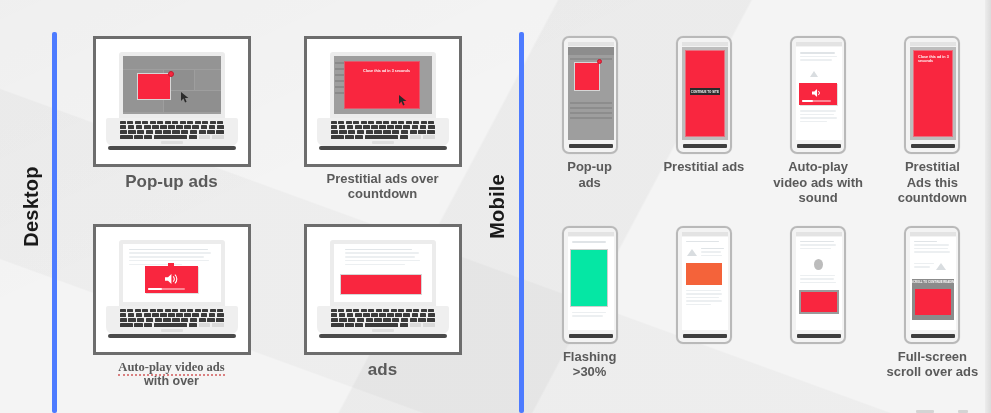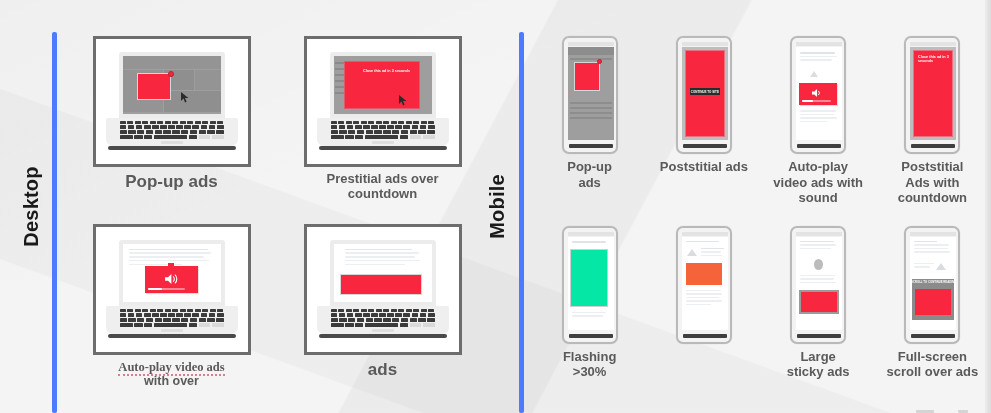--- a/index.html
+++ b/index.html
@@ -574,21 +574,21 @@
           <div class="pbar"></div>
           <div class="pscreen" style="background:#bdbdbd">
             <div class="redbox" style="left:3px; top:3px; width:40px; height:87px; border-color:#e8707f;"></div>
             <div class="darkbar" style="left:8px; top:41px; width:30px; height:7px;">
               <span>CONTINUE TO SITE</span>
             </div>
           </div>
           <div class="phome"></div>
         </div>
         <div class="cap cap-mob">
-          <div>Poststitial ads</div>
+          <div>Prestitial ads</div>
         </div>
       </div>
 
       <div class="cell">
         <div class="phone">
           <div class="pbar"></div>
           <div class="pscreen">
             <div class="plines" style="top:5px">
               <i class="dk" style="width:92%"></i>
                 <i style="width:96%"></i>
@@ -624,22 +624,22 @@
         <div class="phone">
           <div class="pbar"></div>
           <div class="pscreen" style="background:#bdbdbd">
             <div class="redbox" style="left:3px; top:3px; width:40px; height:87px; border-color:#e8707f;">
               <div class="microtext" style="left:4px; top:4px; width:94px; white-space:normal;">Close this ad in 3 seconds</div>
             </div>
           </div>
           <div class="phome"></div>
         </div>
         <div class="cap cap-mob">
-          <div>Poststitial</div>
-          <div>Ads with</div>
+          <div>Prestitial</div>
+          <div>Ads this</div>
           <div>countdown</div>
         </div>
       </div>
 
       <div class="cell">
         <div class="phone">
           <div class="pbar"></div>
           <div class="pscreen">
             <div class="plines" style="top:4px">
               <i class="dk" style="width:90%;height:2.5px"></i>
@@ -695,24 +695,20 @@
             </div>
             <div class="pcircle" style="left:18px;top:22px;"></div>
             <div class="plines" style="top:38px">
               <i style="width:92%"></i>
                 <i style="width:88%"></i>
                 <i style="width:94%"></i>
             </div>
             <div class="redbox" style="left:3px; top:53px; width:40px; height:24px; border:2px solid #9b9b9b;"></div>
           </div>
           <div class="phome"></div>
-        </div>
-        <div class="cap cap-mob">
-          <div>Large</div>
-          <div>sticky ads</div>
         </div>
       </div>
 
       <div class="cell">
         <div class="phone">
           <div class="pbar"></div>
           <div class="pscreen">
             <div class="plines" style="top:4px">
               <i class="dk" style="width:60%"></i>
                 <i style="width:92%"></i>

